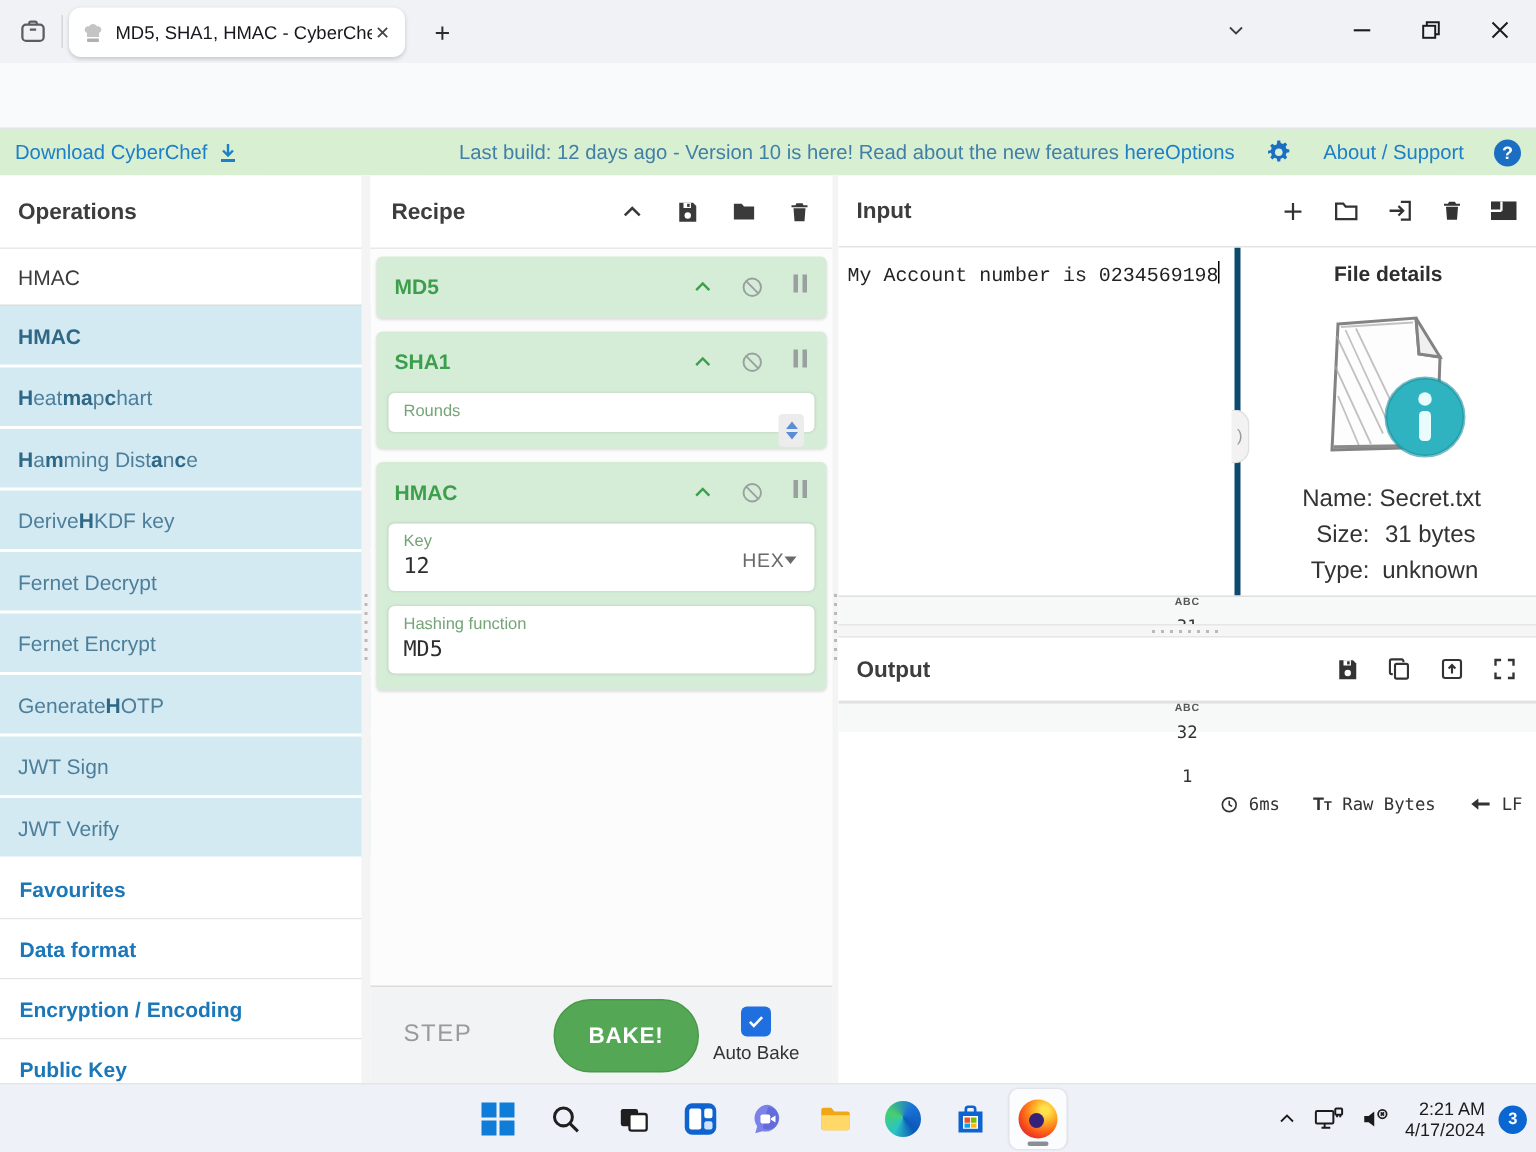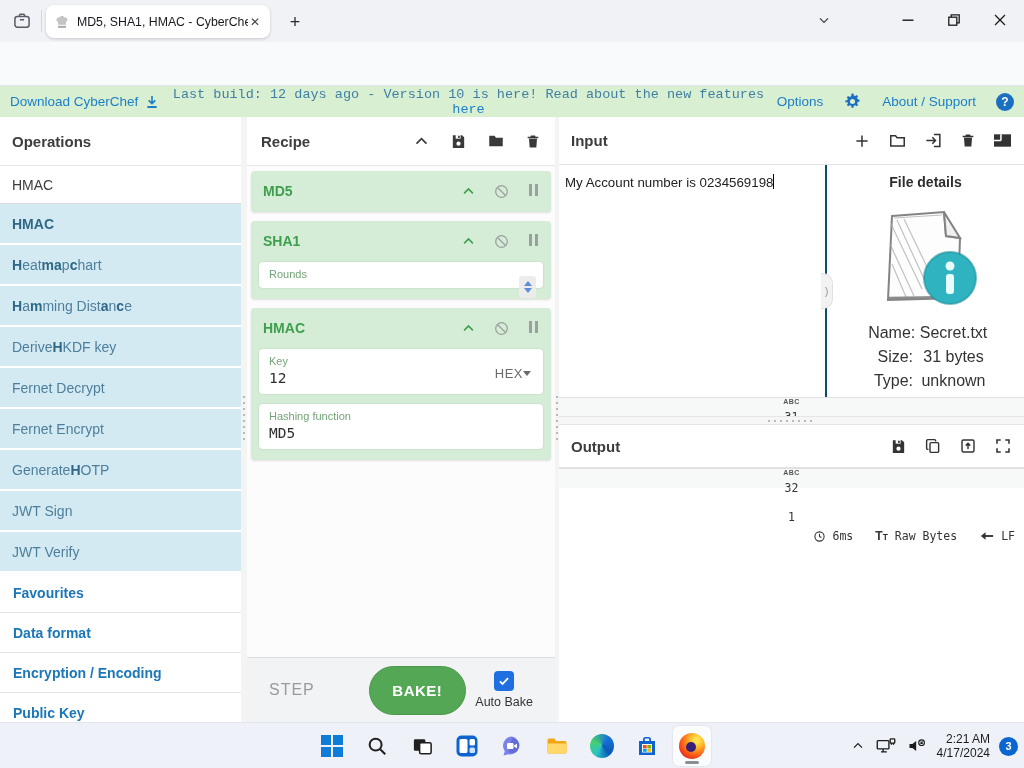--- a/index.html
+++ b/index.html
@@ -23,21 +23,21 @@
   .url-text { font-size:13px; color:#63656b; white-space:nowrap; overflow:hidden; flex:1; margin-left:10px; position:relative; }
   .url-text b { color:#0c0c0d; font-weight:400; }
   .url-fade { position:absolute; right:34px; top:48px; width:40px; height:32px; background:linear-gradient(to right, rgba(239,240,243,0), #eff0f3 85%); }
   .urlstar { margin-left:4px; }
   .tool-right { position:absolute; right:6px; top:51px; display:flex; gap:19px; align-items:center; }
 
   
   .banner { position:absolute; top:86px; left:0; width:1024px; height:31px; background:#d8efd2; display:flex; align-items:center; font-size:13.5px; color:#417fa5; }
   .banner a, .blue { color:#1c7fc7; text-decoration:none; }
   .banner-left { display:flex; align-items:center; gap:6px; padding-left:10px; }
-  .banner-center { flex:1; text-align:center;font-family:Liberation Mono, monospace; }
+  .banner-center { flex:1; text-align:right; }
   .banner-right { display:flex; align-items:center; gap:20px; padding-right:10px; }
   .qmark { width:18px; height:18px; border-radius:50%; background:#1b6fc2; color:#fff; font-size:12px; font-weight:bold; display:flex; align-items:center; justify-content:center; }
 
   
   .main { position:absolute; top:117px; left:0; width:1024px; height:605px; background:#fff; overflow:hidden; }
   .gutter-v { position:absolute; top:0; height:100%; background:#f4f4f4; }
   .gutter-v::after { content:""; position:absolute; left:50%; top:50%; width:2px; height:48px; transform:translate(-50%,-50%);
     background:repeating-linear-gradient(to bottom,#b9b9b9 0 2px, transparent 2px 6px); }
   .g1 { left:241px; width:6px; }
   .g2 { left:555px; width:4px; }
@@ -79,21 +79,21 @@
   .checkbox { width:20px; height:20px; border-radius:4px; background:#1f6fe0; display:flex; align-items:center; justify-content:center; }
   .autobake-label { font-size:12.5px; color:#333; margin-top:4px; }
 
   
   .io { position:absolute; left:559px; top:0; width:465px; height:100%; display:flex; flex-direction:column; background:#fff; }
   .io-head { border-bottom:1px solid #e3e3e3; display:flex; align-items:center; padding:0 12px; background:#fff; }
   .in-head { height:48px; }
   .out-head { height:43px; }
   .io-icons { margin-left:auto; display:flex; align-items:center; gap:17px; }
   .input-body { height:232px; display:flex; position:relative; overflow:hidden; }
-  .input-text { width:268px; border-right:2px solid #0c4a6e; padding:9px 6px; font-family:Liberation Sans, sans-serif; font-size:13.3px; color:#222; }
+  .input-text { width:268px; border-right:4px solid #0c4a6e; padding:9px 6px; font-family:Liberation Mono, monospace; font-size:13.3px; color:#222; }
   .caret { display:inline-block; width:1px; height:15px; background:#000; vertical-align:-2px; }
   .split-handle { position:absolute; left:262px; top:108px; width:12px; height:36px; background:#f2f2f2; border:1px solid #e0e0e0; border-left:none; border-radius:0 10px 10px 0; display:flex; align-items:center; justify-content:center; font-size:11px; color:#999; }
   .file-details { flex:1; padding-top:9px; text-align:center; overflow:hidden; }
   .fd-title { font-size:14px; font-weight:bold; color:#2e2e2e; }
   .fd-img { margin:4px auto 2px; }
   .fd-rows { text-align:center; font-size:16px; color:#333; }
   .fd-row { margin-bottom:6px; }
   .fd-row .lab { display:inline-block; width:56px; }
   .statusbar { height:19px; background:#f7f8f8; border-top:1px solid #e0e0e0; display:flex; align-items:center; padding:0 9px; font-family:"DejaVu Sans Mono", monospace; font-size:11.5px; color:#333; gap:5px;flex-direction:column; }
   .sb-right { margin-left:auto; display:flex; align-items:center; gap:7px; }

